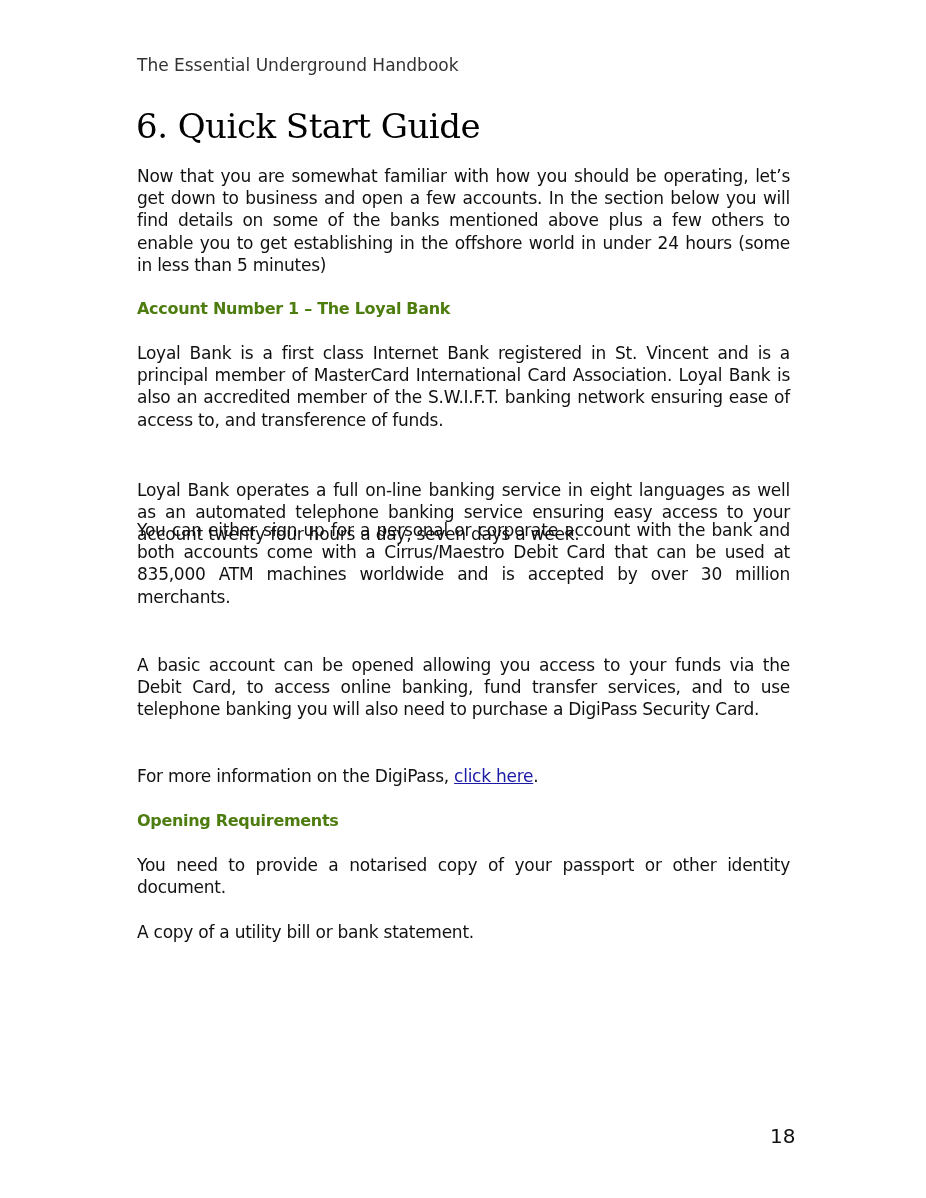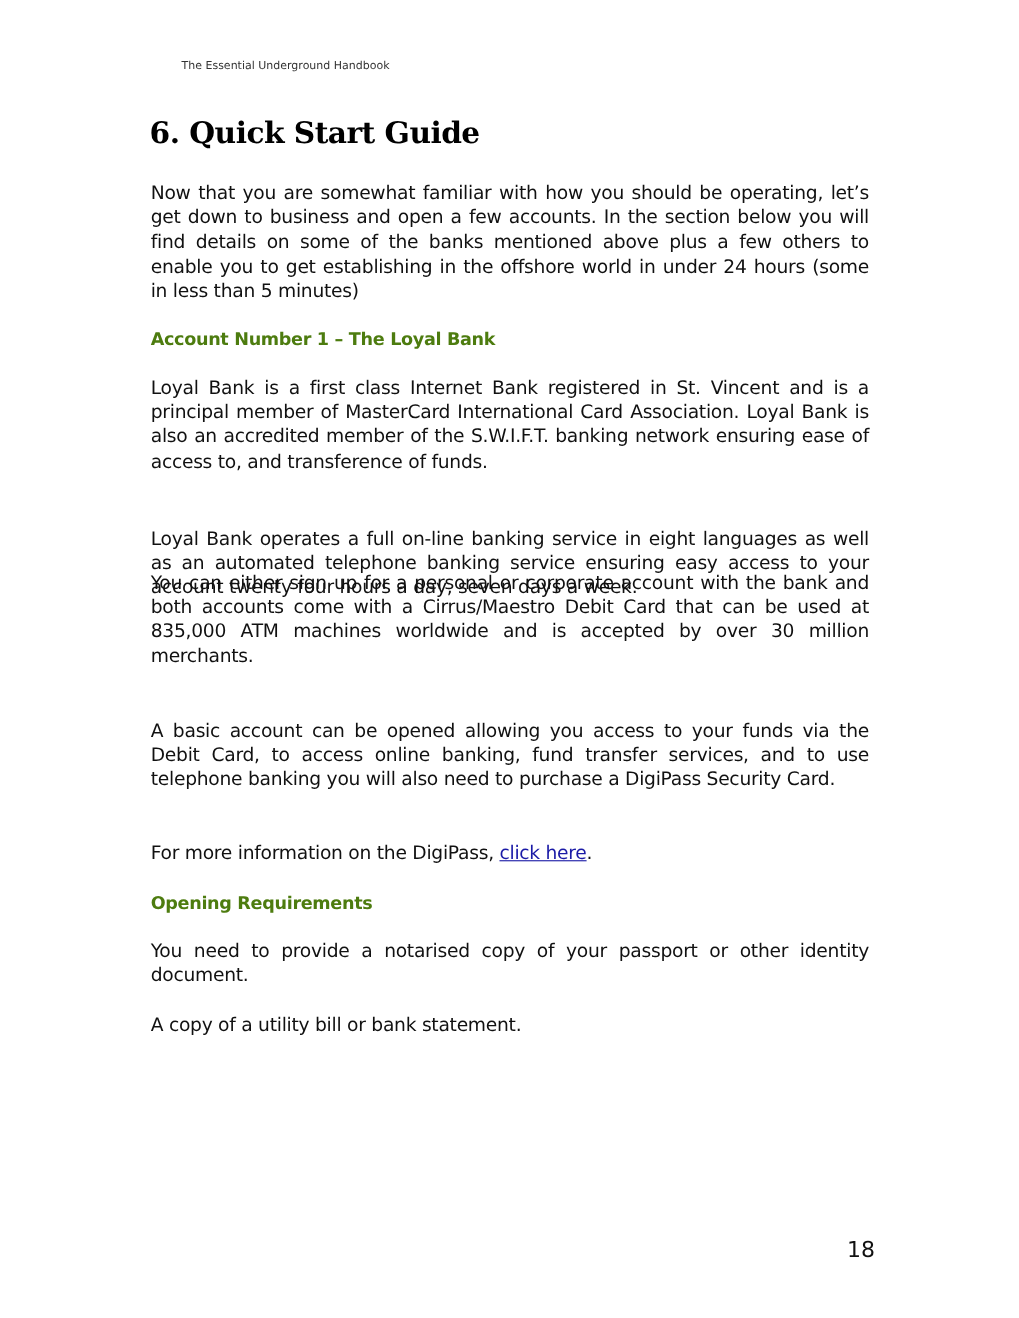--- a/index.html
+++ b/index.html
@@ -12,33 +12,32 @@
       height: 1198px;
       position: relative;
       overflow: hidden;
       color: #111111;
     }
     .running-header {
       position: absolute;
       left: 137px;
       top: 55px;
       font-family: "DejaVu Sans", sans-serif;
-      font-size: 10px;
+      font-size: 17px;
       color: #333333;
       letter-spacing: 0px;
-      margin-left: 28px;
     }
     .page-title {
       position: absolute;
       left: 136px;
       top: 106px;
       margin: 0;
       font-family: "DejaVu Serif", serif;
-      font-weight: bold;
-      font-size: 27px;
+      font-weight: normal;
+      font-size: 34px;
       letter-spacing: -0.5px;
       color: #000000;
     }
     .body-text {
       position: absolute;
       left: 137px;
       width: 653px;
       font-family: "DejaVu Sans", sans-serif;
       font-size: 17px;
       line-height: 22.2px;

